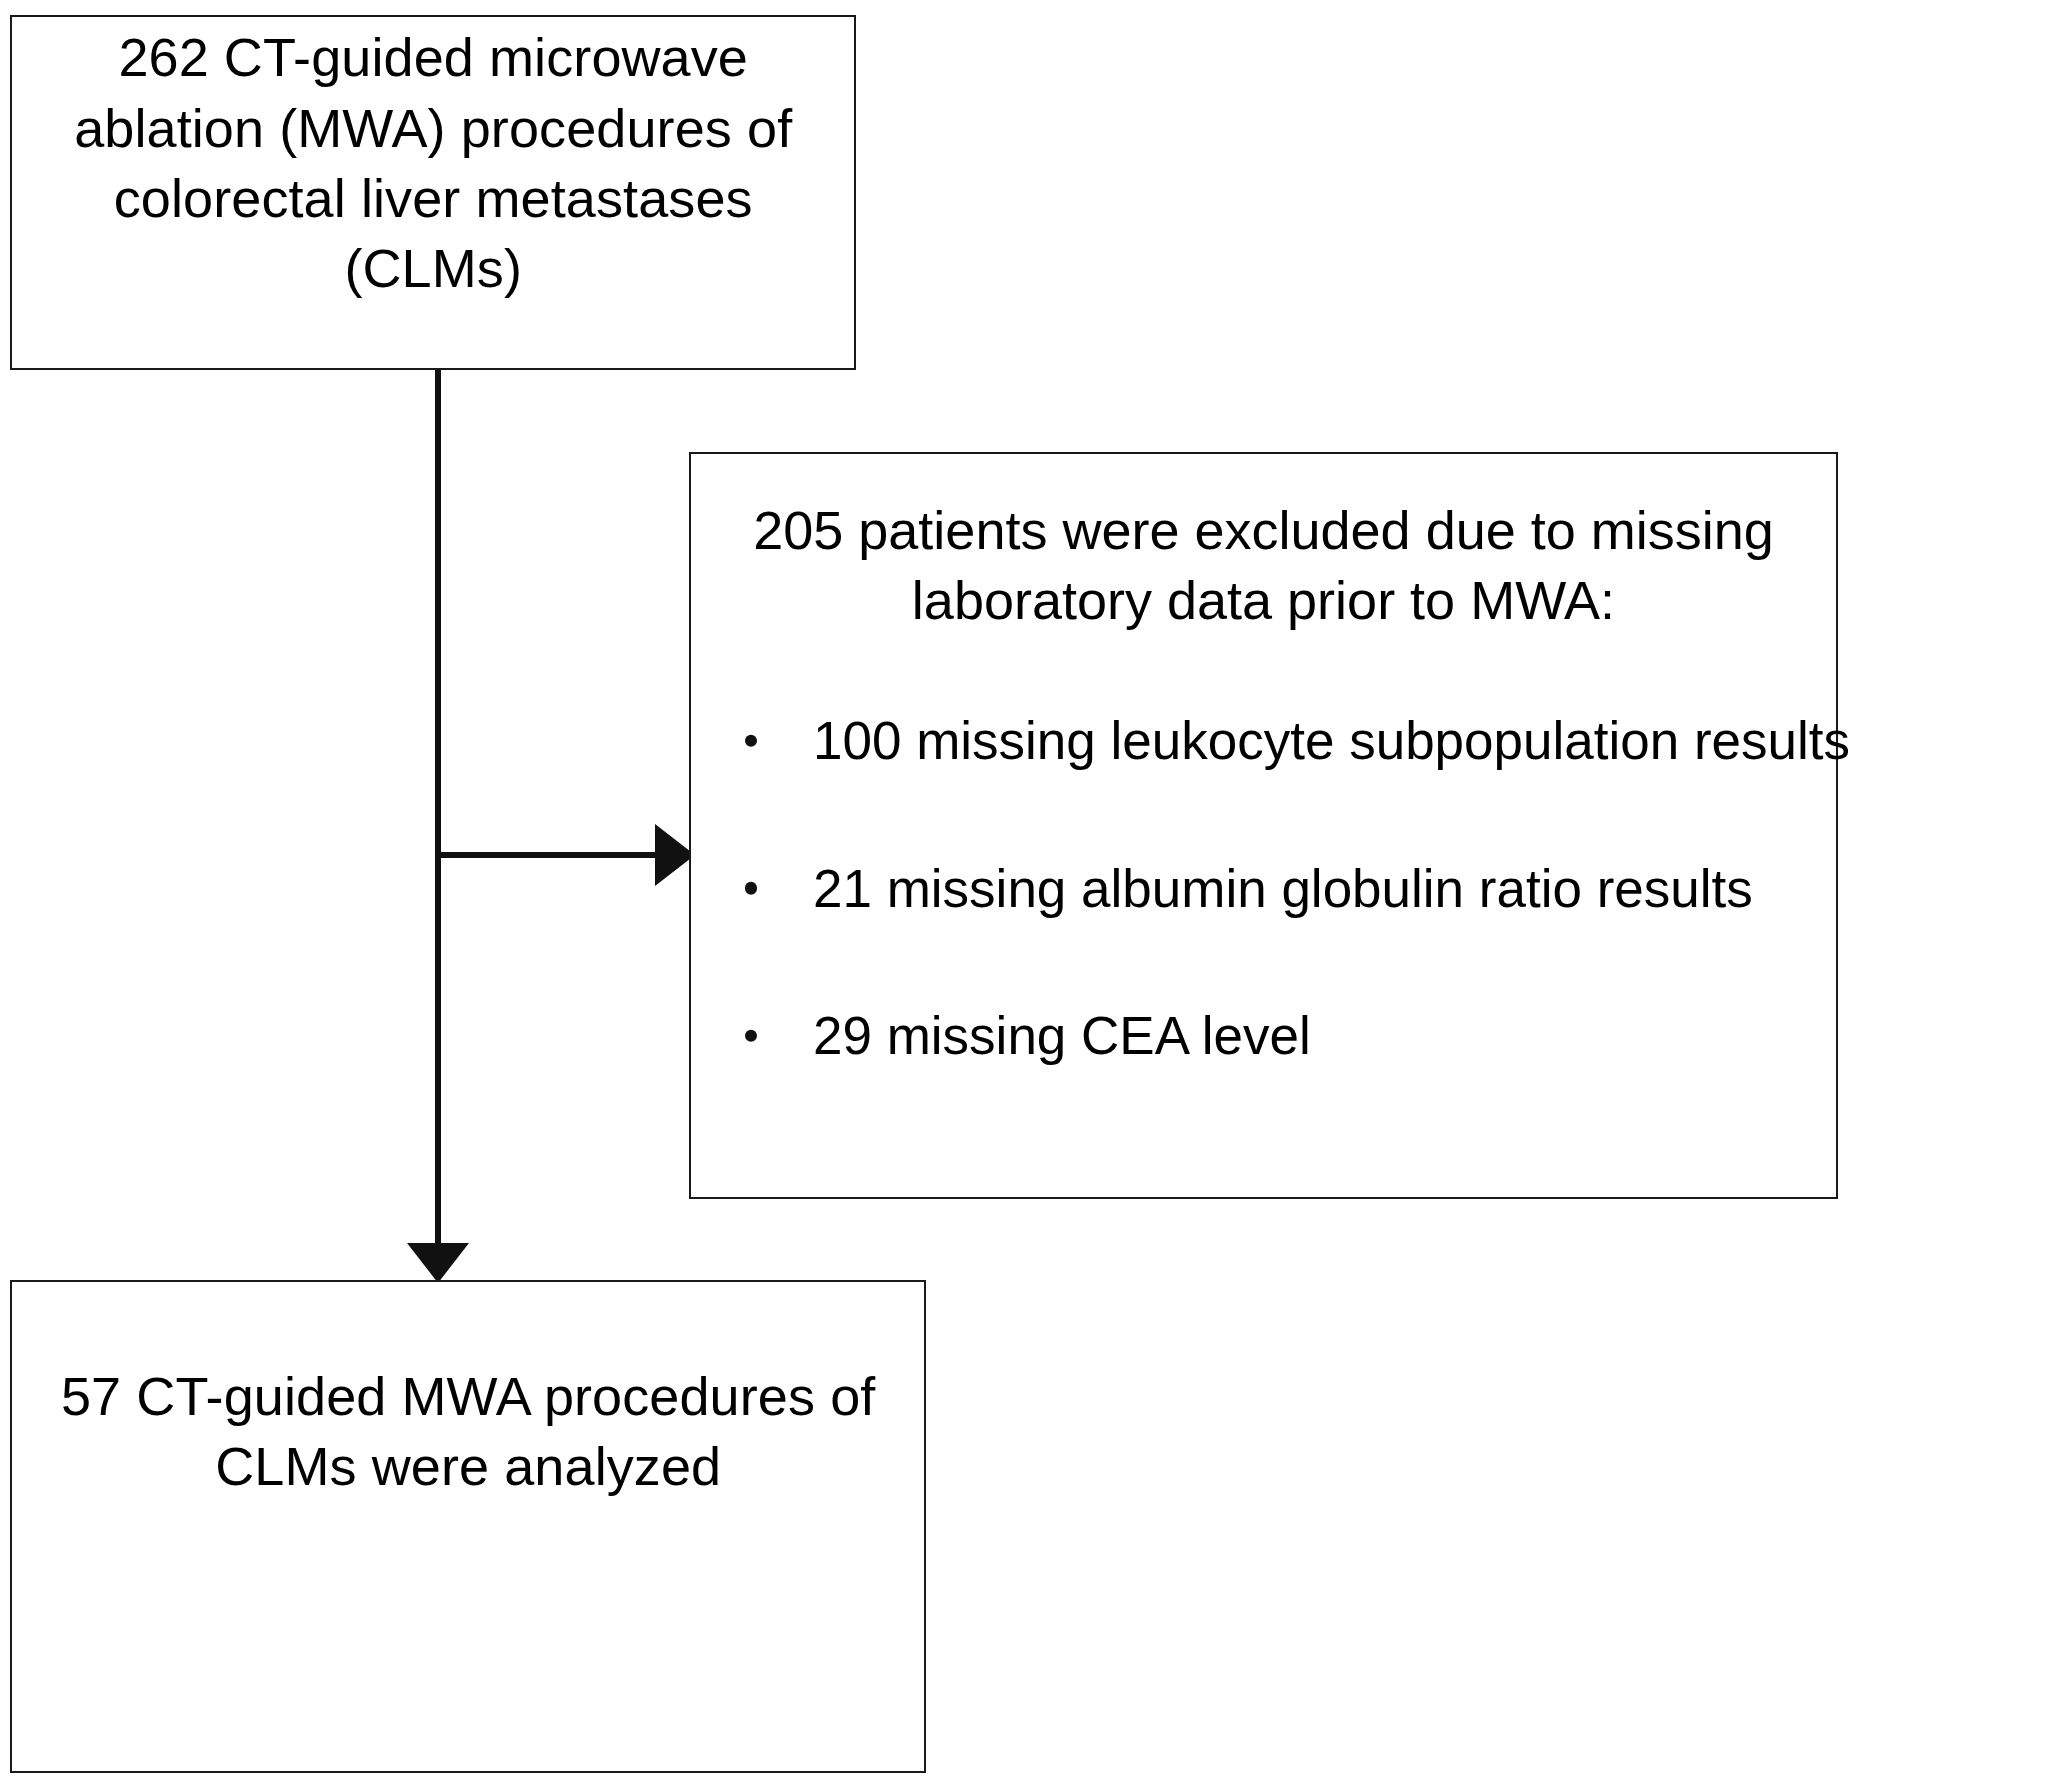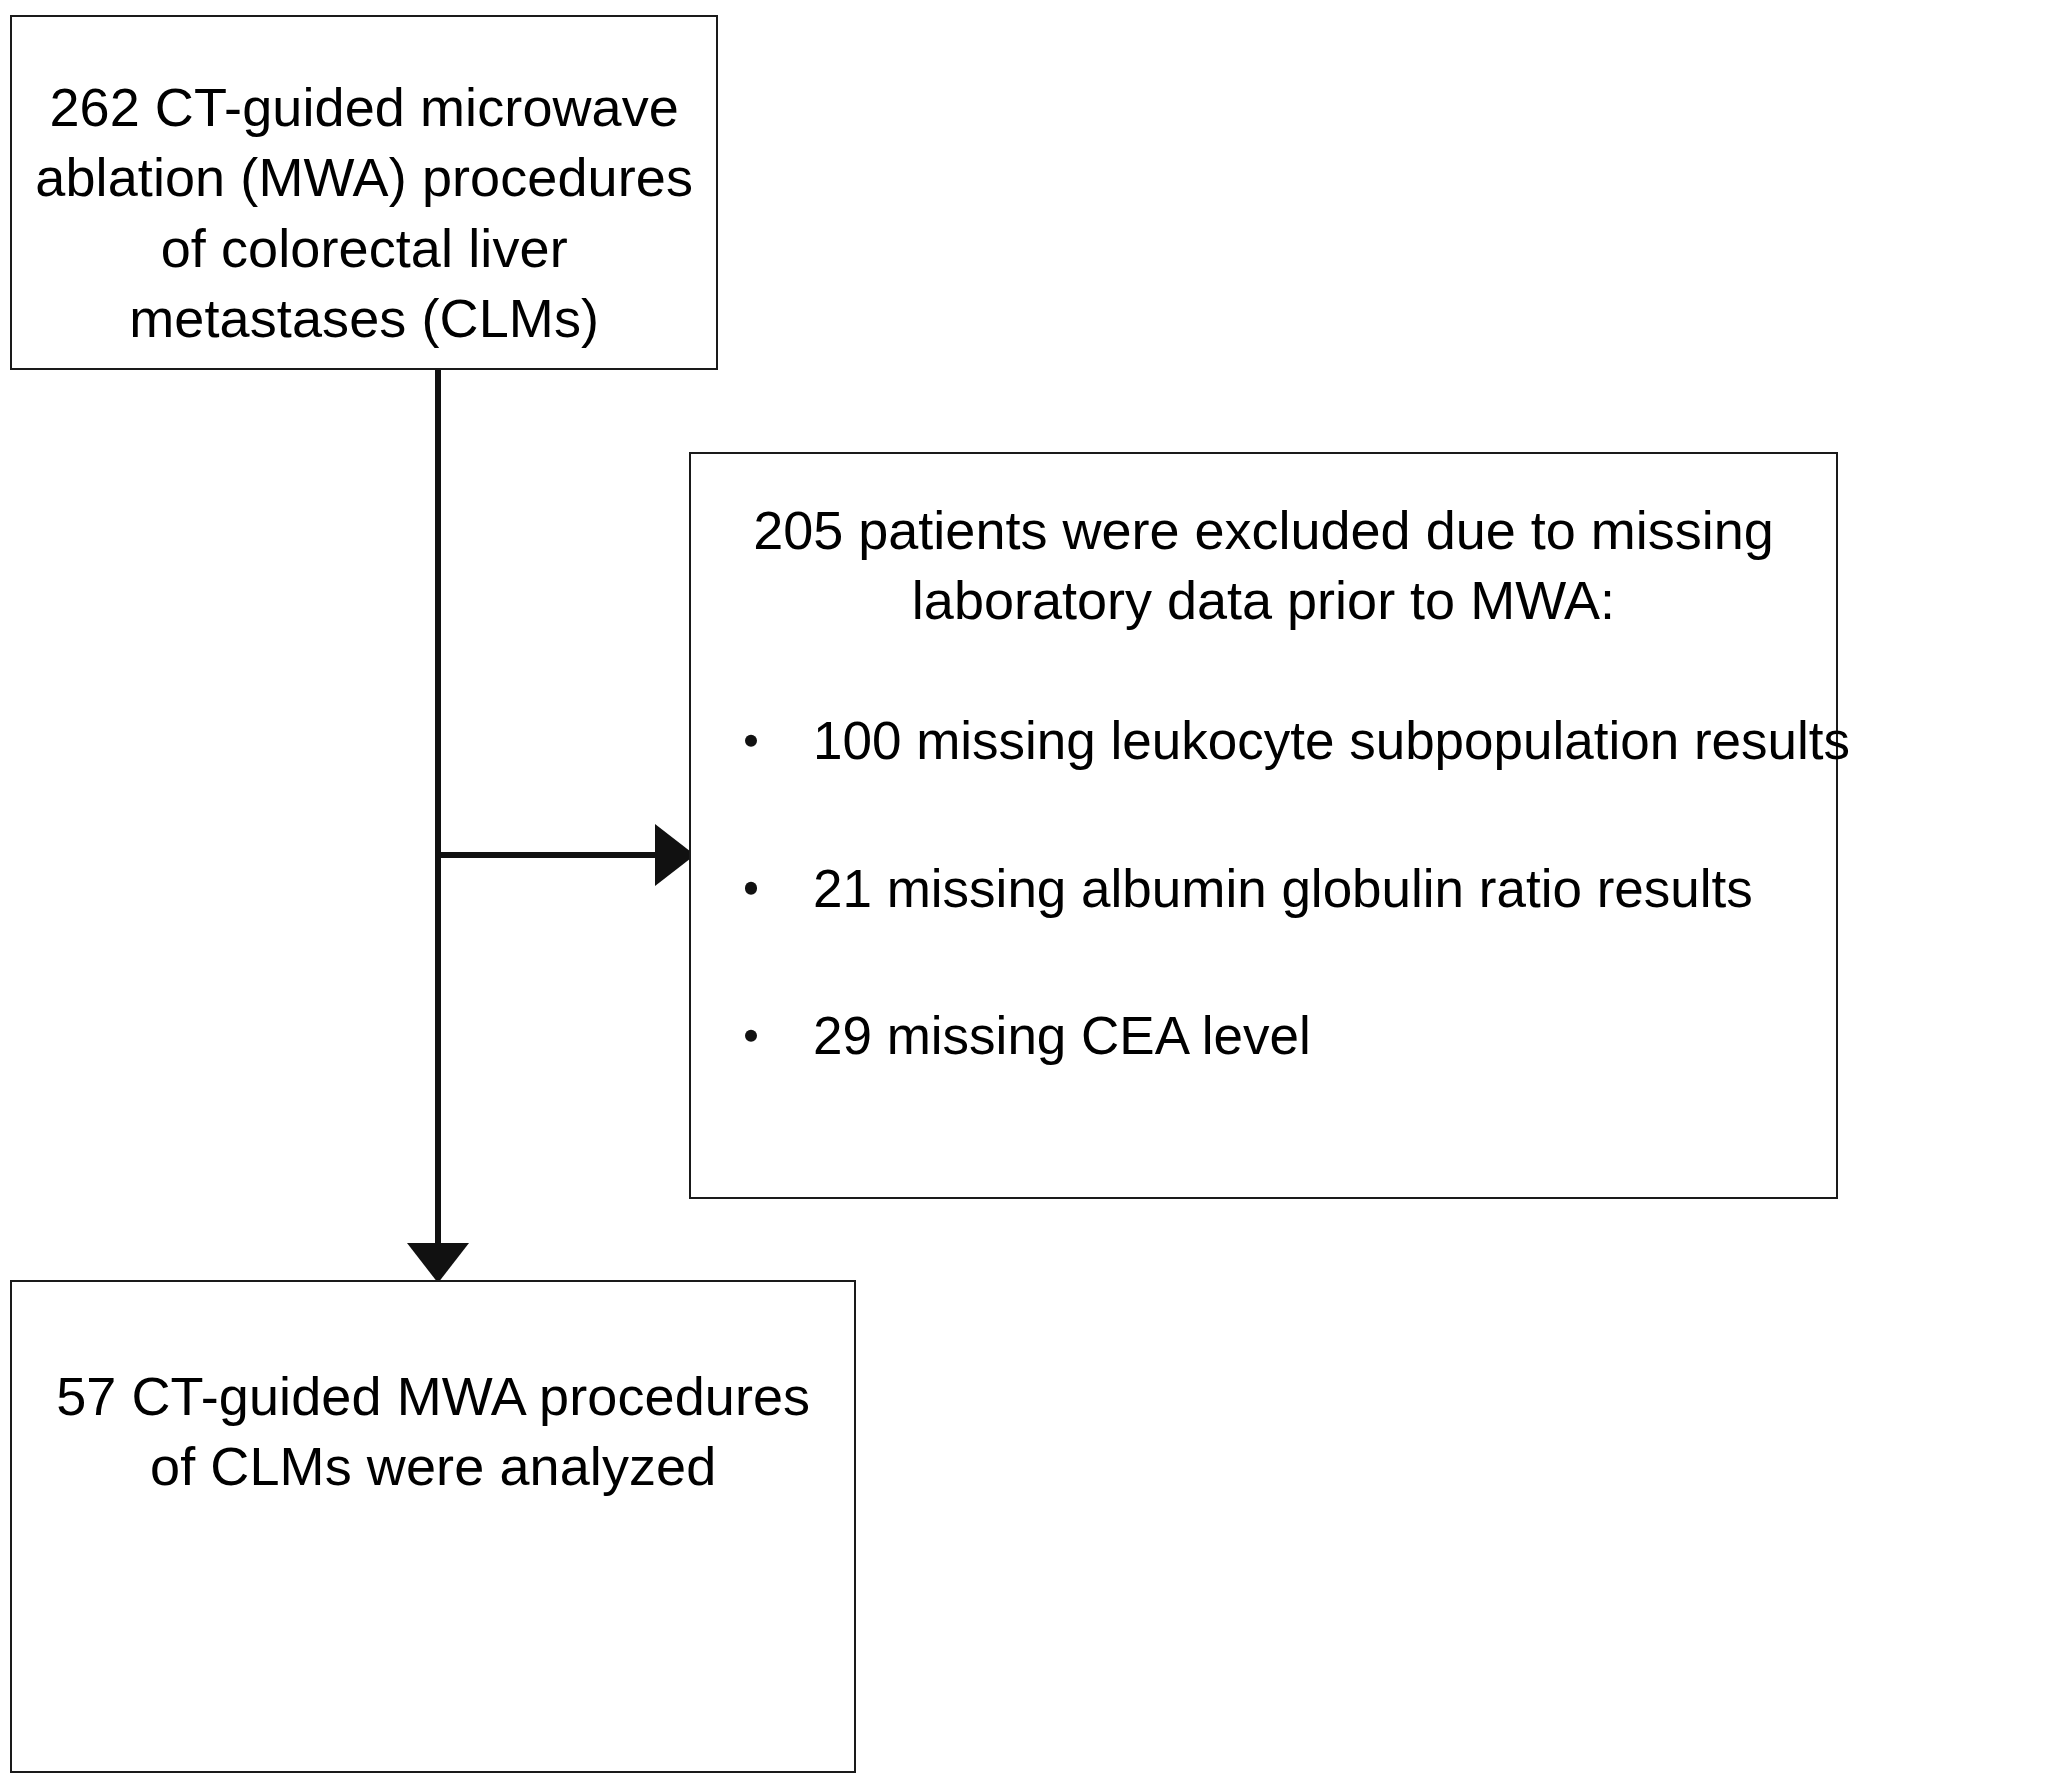--- a/index.html
+++ b/index.html
@@ -27,39 +27,39 @@
     border: 2.8px solid #1a1a1a;
     background: #ffffff;
     display: flex;
     flex-direction: column;
     justify-content: flex-start;
   }
 
   #box-enrolled {
     left: 10.2px;
     top: 14.7px;
-    width: 708px;
+    width: 846px;
     height: 355px;
-    justify-content: flex-end;
+    justify-content: flex-start;
     align-items: center;
     padding: 5.7px 14.7px 14.7px 14.7px;
   }
 
   #box-excluded {
     left: 689px;
     top: 452px;
     width: 1149px;
     height: 747px;
     padding: 41px 34px 34px 34px;
   }
 
   #box-analyzed {
     left: 10.2px;
     top: 1280px;
-    width: 846px;
+    width: 916px;
     height: 493px;
     padding: 79px 40px 0 40px;
     align-items: center;
   }
 
   
   .box-text {
     font-size: 54px;
     line-height: 1.30;
     text-align: center;

